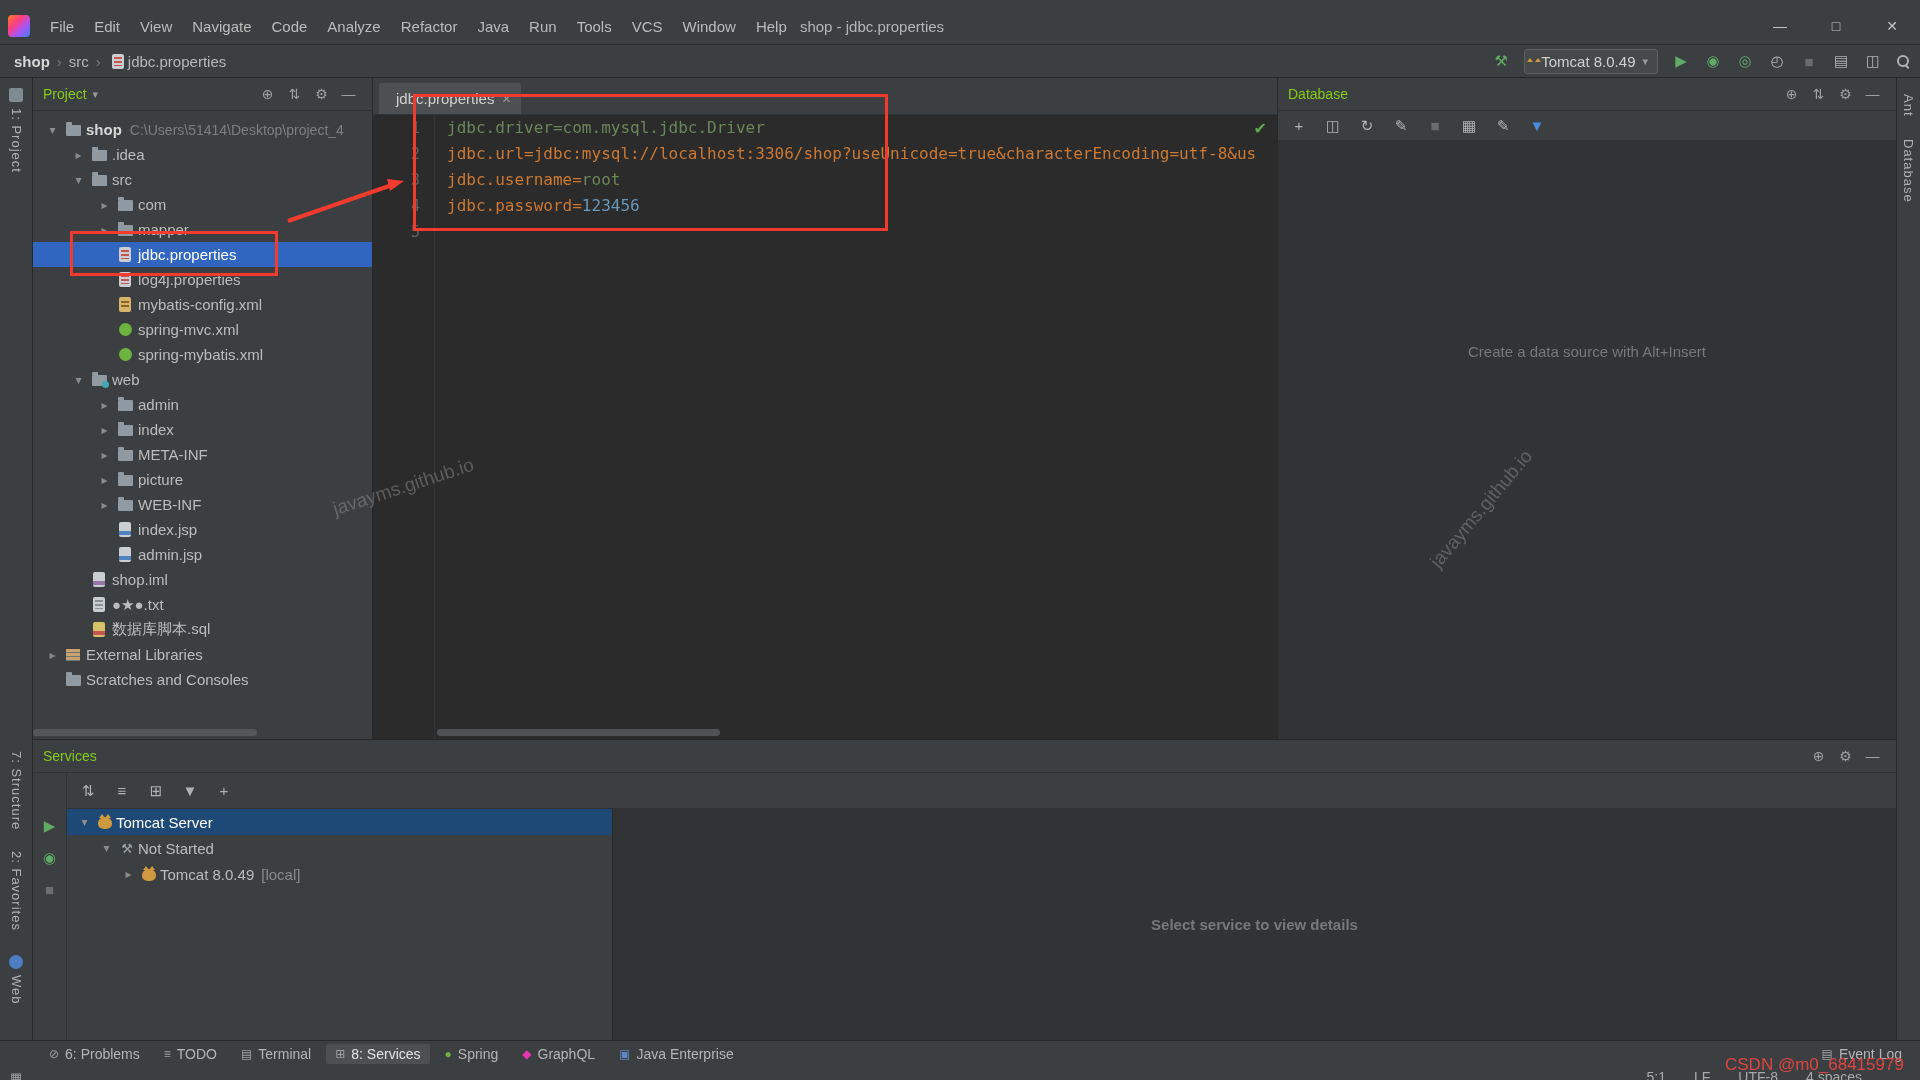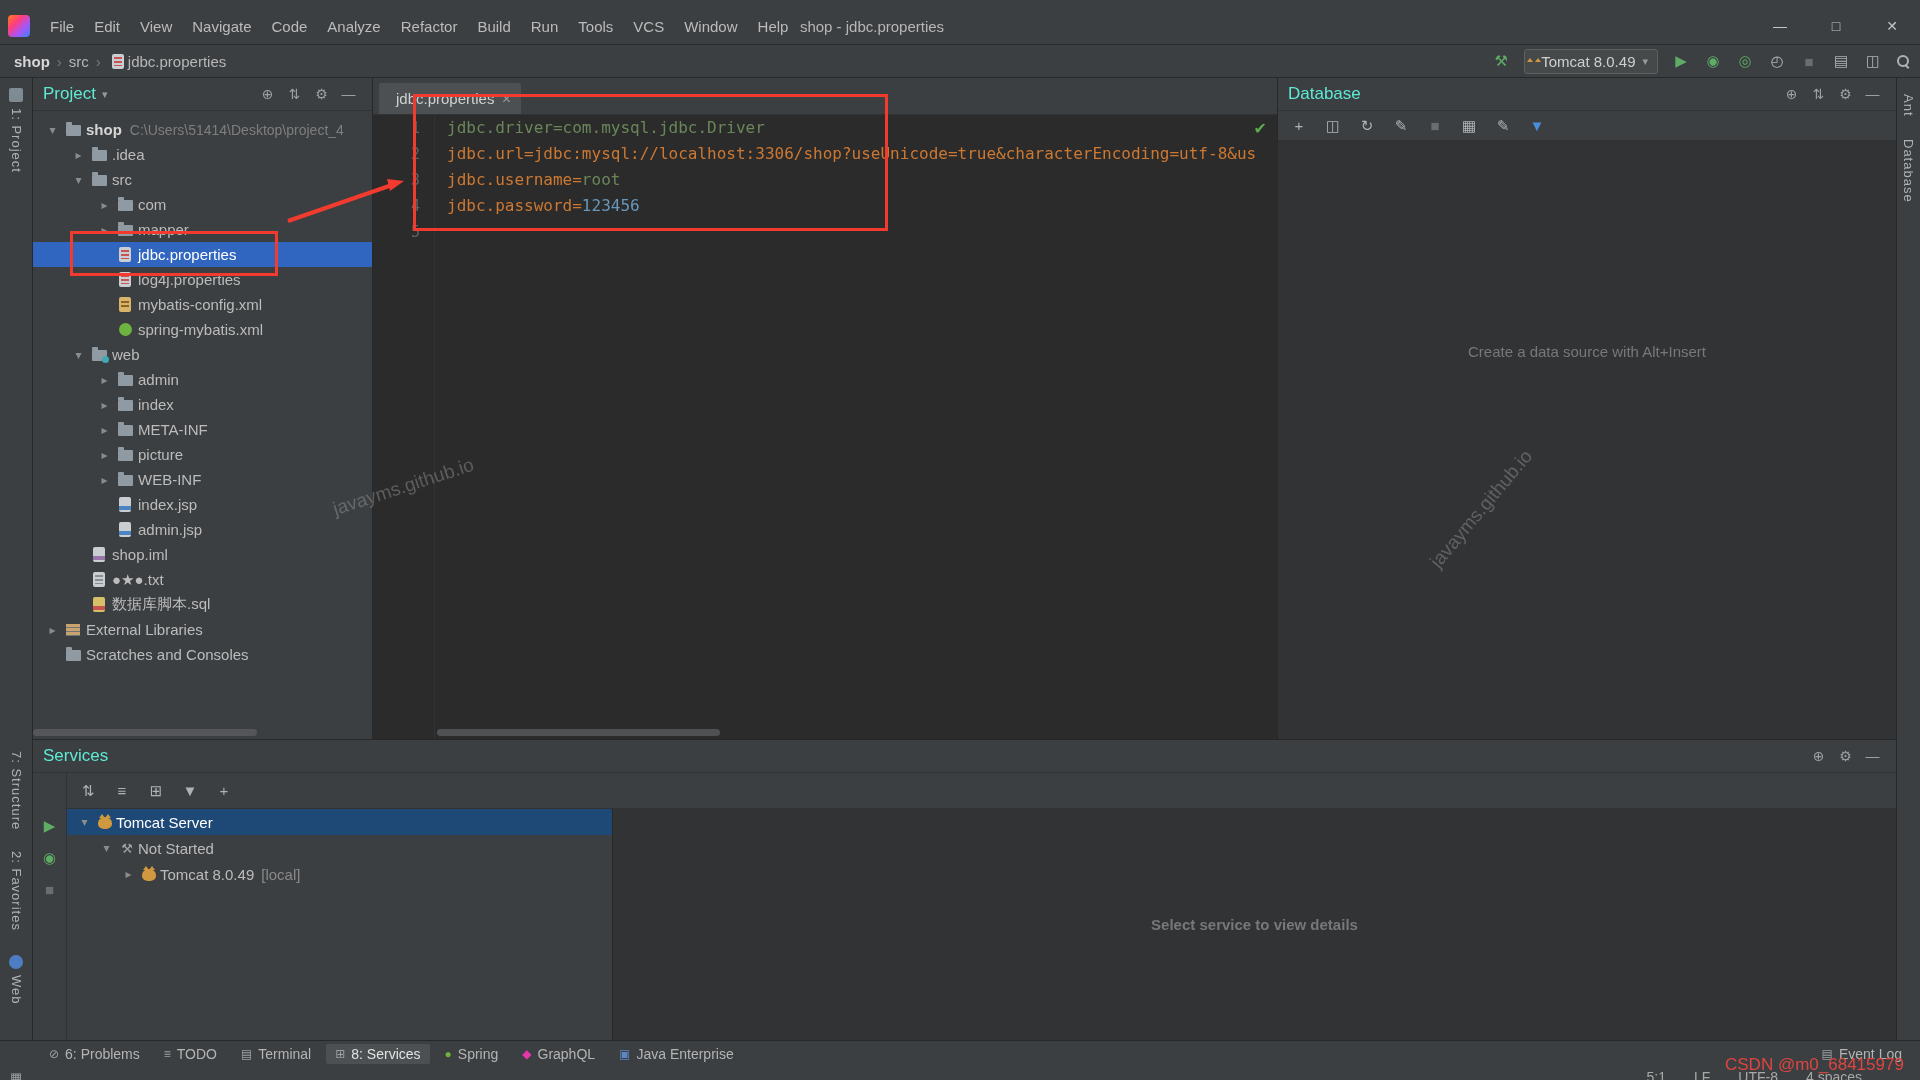--- a/index.html
+++ b/index.html
@@ -41,21 +41,21 @@
     border-left:1px solid #282828;display:flex;flex-direction:column;align-items:center;gap:22px;padding-top:16px;}
   .vtext{writing-mode:vertical-rl;font-size:13px;color:#b2b2b2;letter-spacing:1px;cursor:pointer;}
   .strip-ic{width:14px;height:14px;background:#7f8b93;border-radius:2px;margin:6px 0;flex:none;}
   .strip-ic.round{border-radius:50%;background:#4d7ec2;}
   #strip-structure{margin-top:auto;}
   #strip-favorites{margin-top:20px;}
 
   
   .panel{position:absolute;background:#3c3f41;overflow:hidden;}
   .phead{height:33px;display:flex;align-items:center;padding:0 10px;border-bottom:1px solid #323232;}
-  .phead .title{font-size:17px;color:#5eead4;}
+  .phead .title{font-size:14px;color:#84cc16;}
   .phead .caret{font-size:11px;color:#9a9a9a;margin-left:6px;}
   .phead .sp{flex:1;}
   .hic{width:27px;text-align:center;color:#9da0a3;font-size:14px;cursor:pointer;}
 
   
   #project-panel{left:33px;top:70px;width:340px;height:661px;border-right:1px solid #282828;}
   .tree{padding-top:6px;}
   .trow{display:flex;align-items:center;height:25px;white-space:nowrap;overflow:hidden;
     color:#bcbcbc;padding-left:calc(10px + var(--lv)*26px);cursor:pointer;}
   .trow .chev{width:19px;flex:none;color:#8c8c8c;font-size:12px;text-align:center;}
@@ -160,21 +160,21 @@
 
   <div id="titlebar">
     <div class="logo"></div>
     <div class="menu-item">File</div>
     <div class="menu-item">Edit</div>
     <div class="menu-item">View</div>
     <div class="menu-item">Navigate</div>
     <div class="menu-item">Code</div>
     <div class="menu-item">Analyze</div>
     <div class="menu-item">Refactor</div>
-    <div class="menu-item">Build</div>
+    <div class="menu-item">Java</div>
     <div class="menu-item">Run</div>
     <div class="menu-item">Tools</div>
     <div class="menu-item">VCS</div>
     <div class="menu-item">Window</div>
     <div class="menu-item">Help</div>
     <div id="win-title">shop - jdbc.properties</div>
     <div id="win-controls">
       <div class="wbtn">—</div>
       <div class="wbtn">□</div>
       <div class="wbtn">✕</div>
@@ -289,20 +289,27 @@
         <span class="fi">
             <span class="ic-file xml"></span>
           </span>
         <span class="lbl">mybatis-config.xml</span>
       </div>
       <div class="trow" style="--lv:2">
         <span class="chev"></span>
         <span class="fi">
             <span class="ic-spring"></span>
           </span>
+        <span class="lbl">spring-mvc.xml</span>
+      </div>
+      <div class="trow" style="--lv:2">
+        <span class="chev"></span>
+        <span class="fi">
+            <span class="ic-spring"></span>
+          </span>
         <span class="lbl">spring-mybatis.xml</span>
       </div>
       <div class="trow" style="--lv:1">
         <span class="chev">▾</span>
         <span class="fi">
             <span class="ic-folder web"></span>
           </span>
         <span class="lbl">web</span>
       </div>
       <div class="trow" style="--lv:2">

